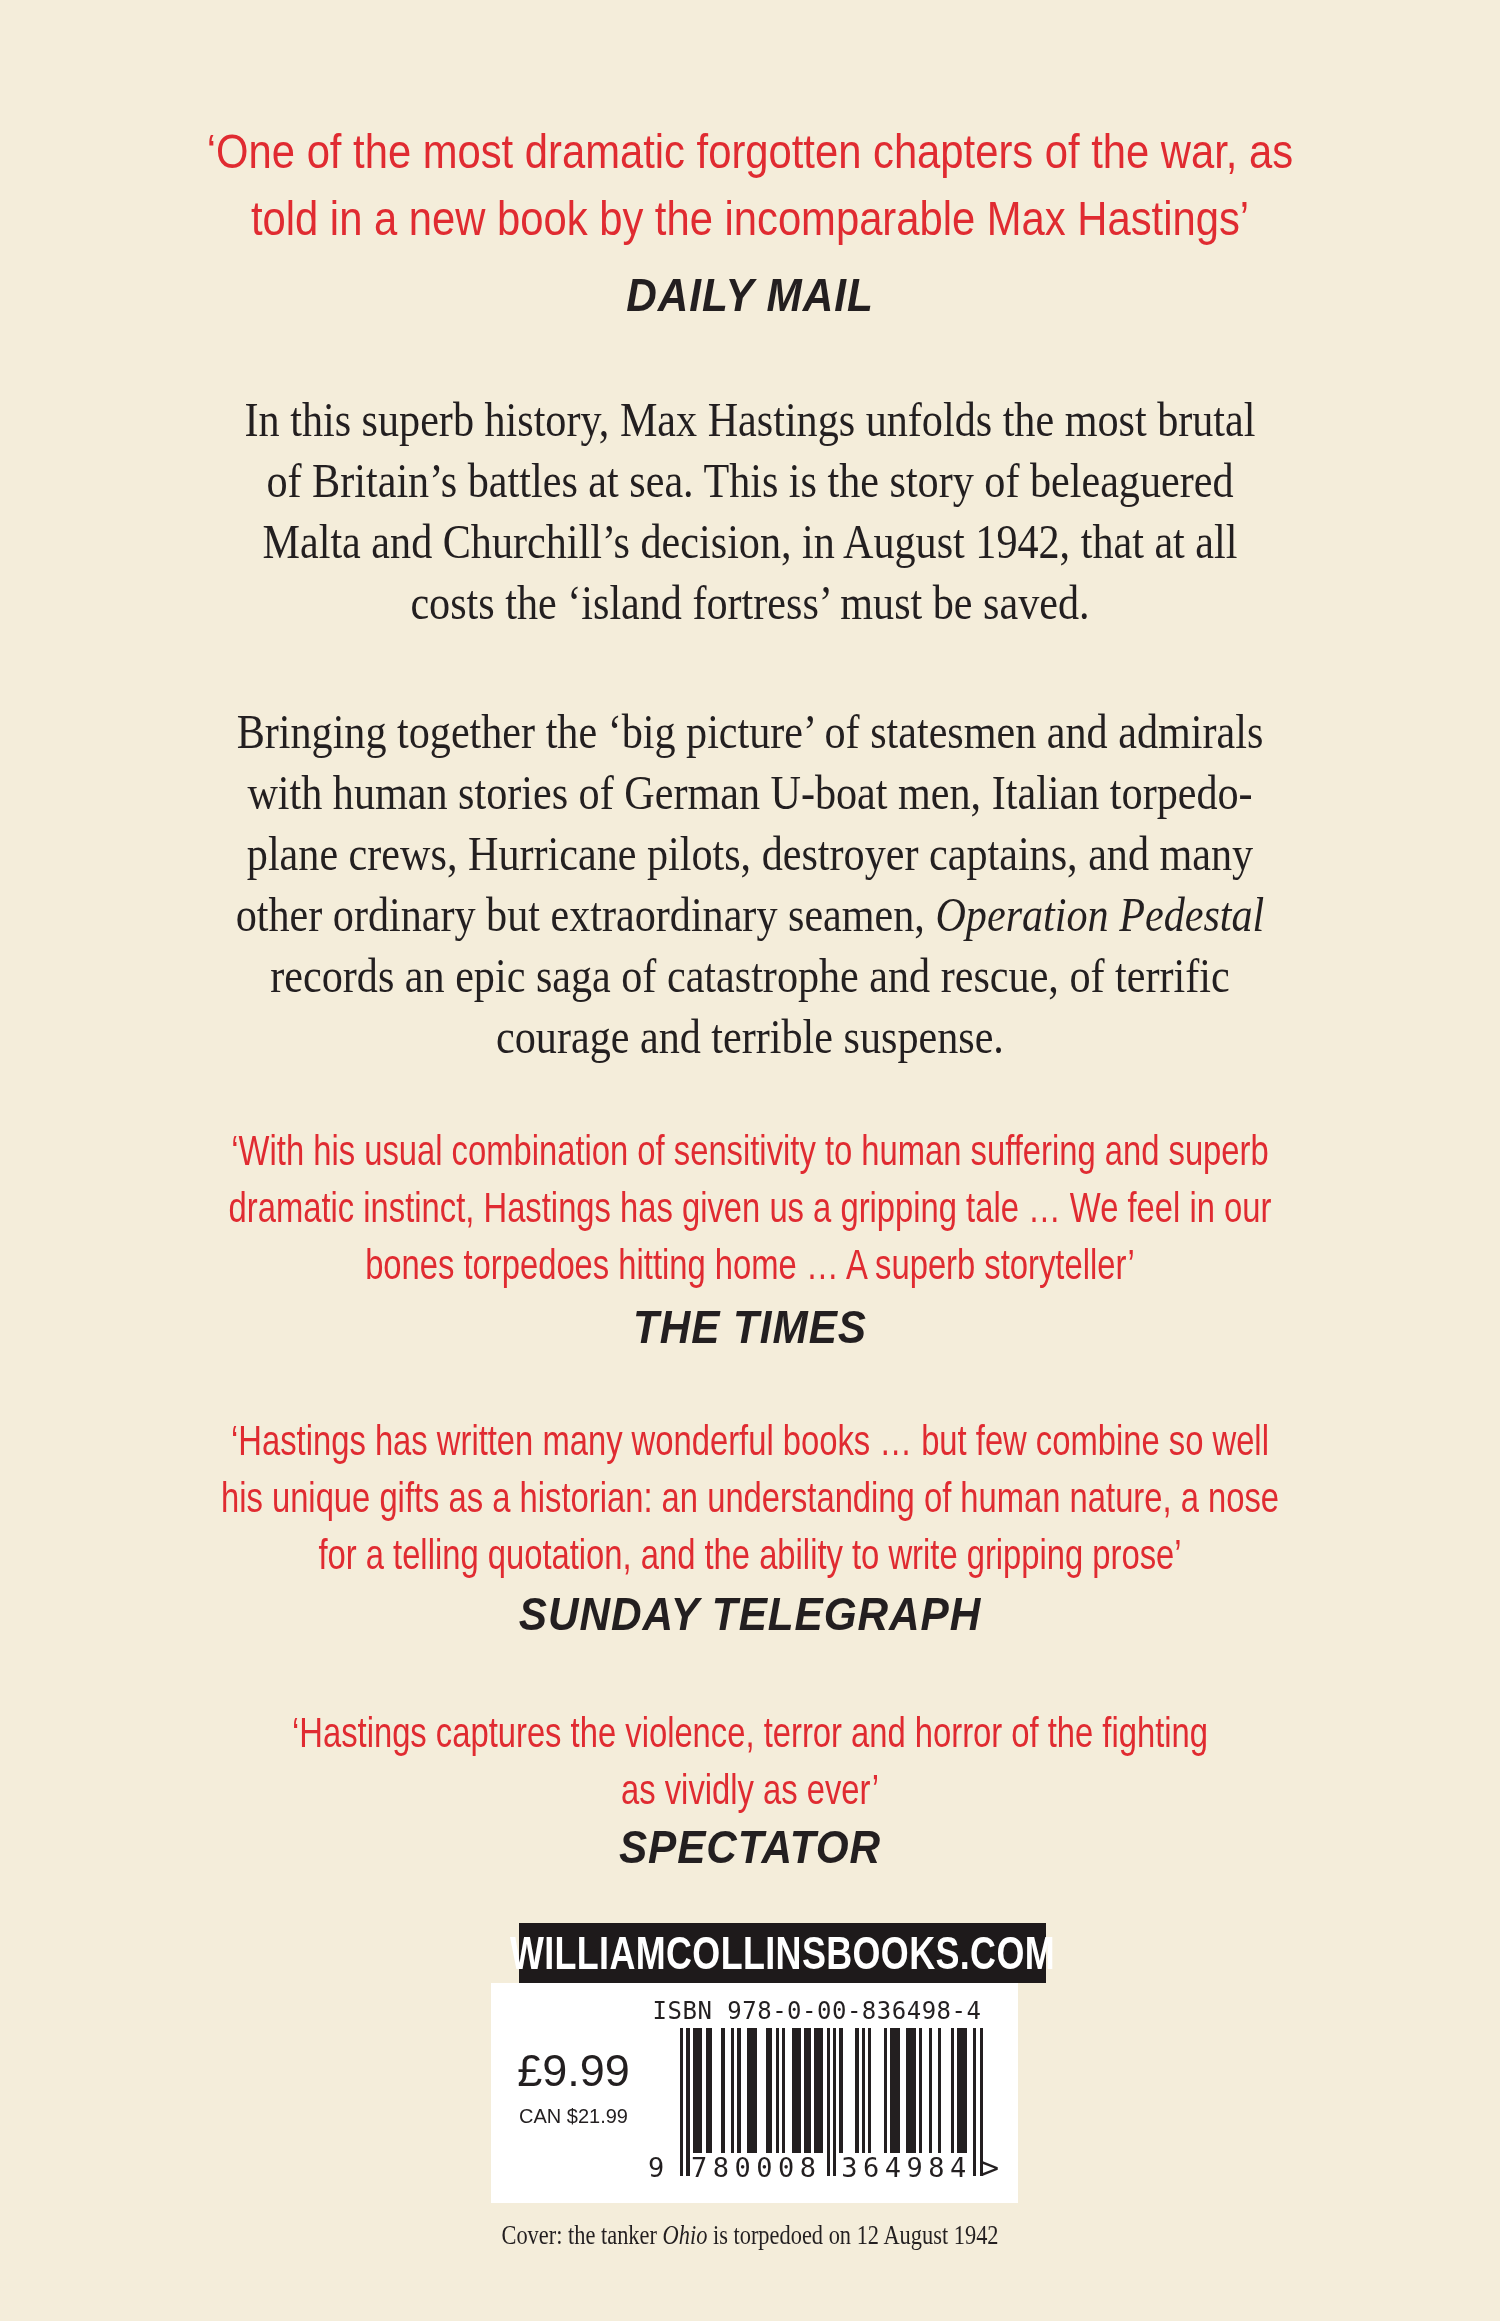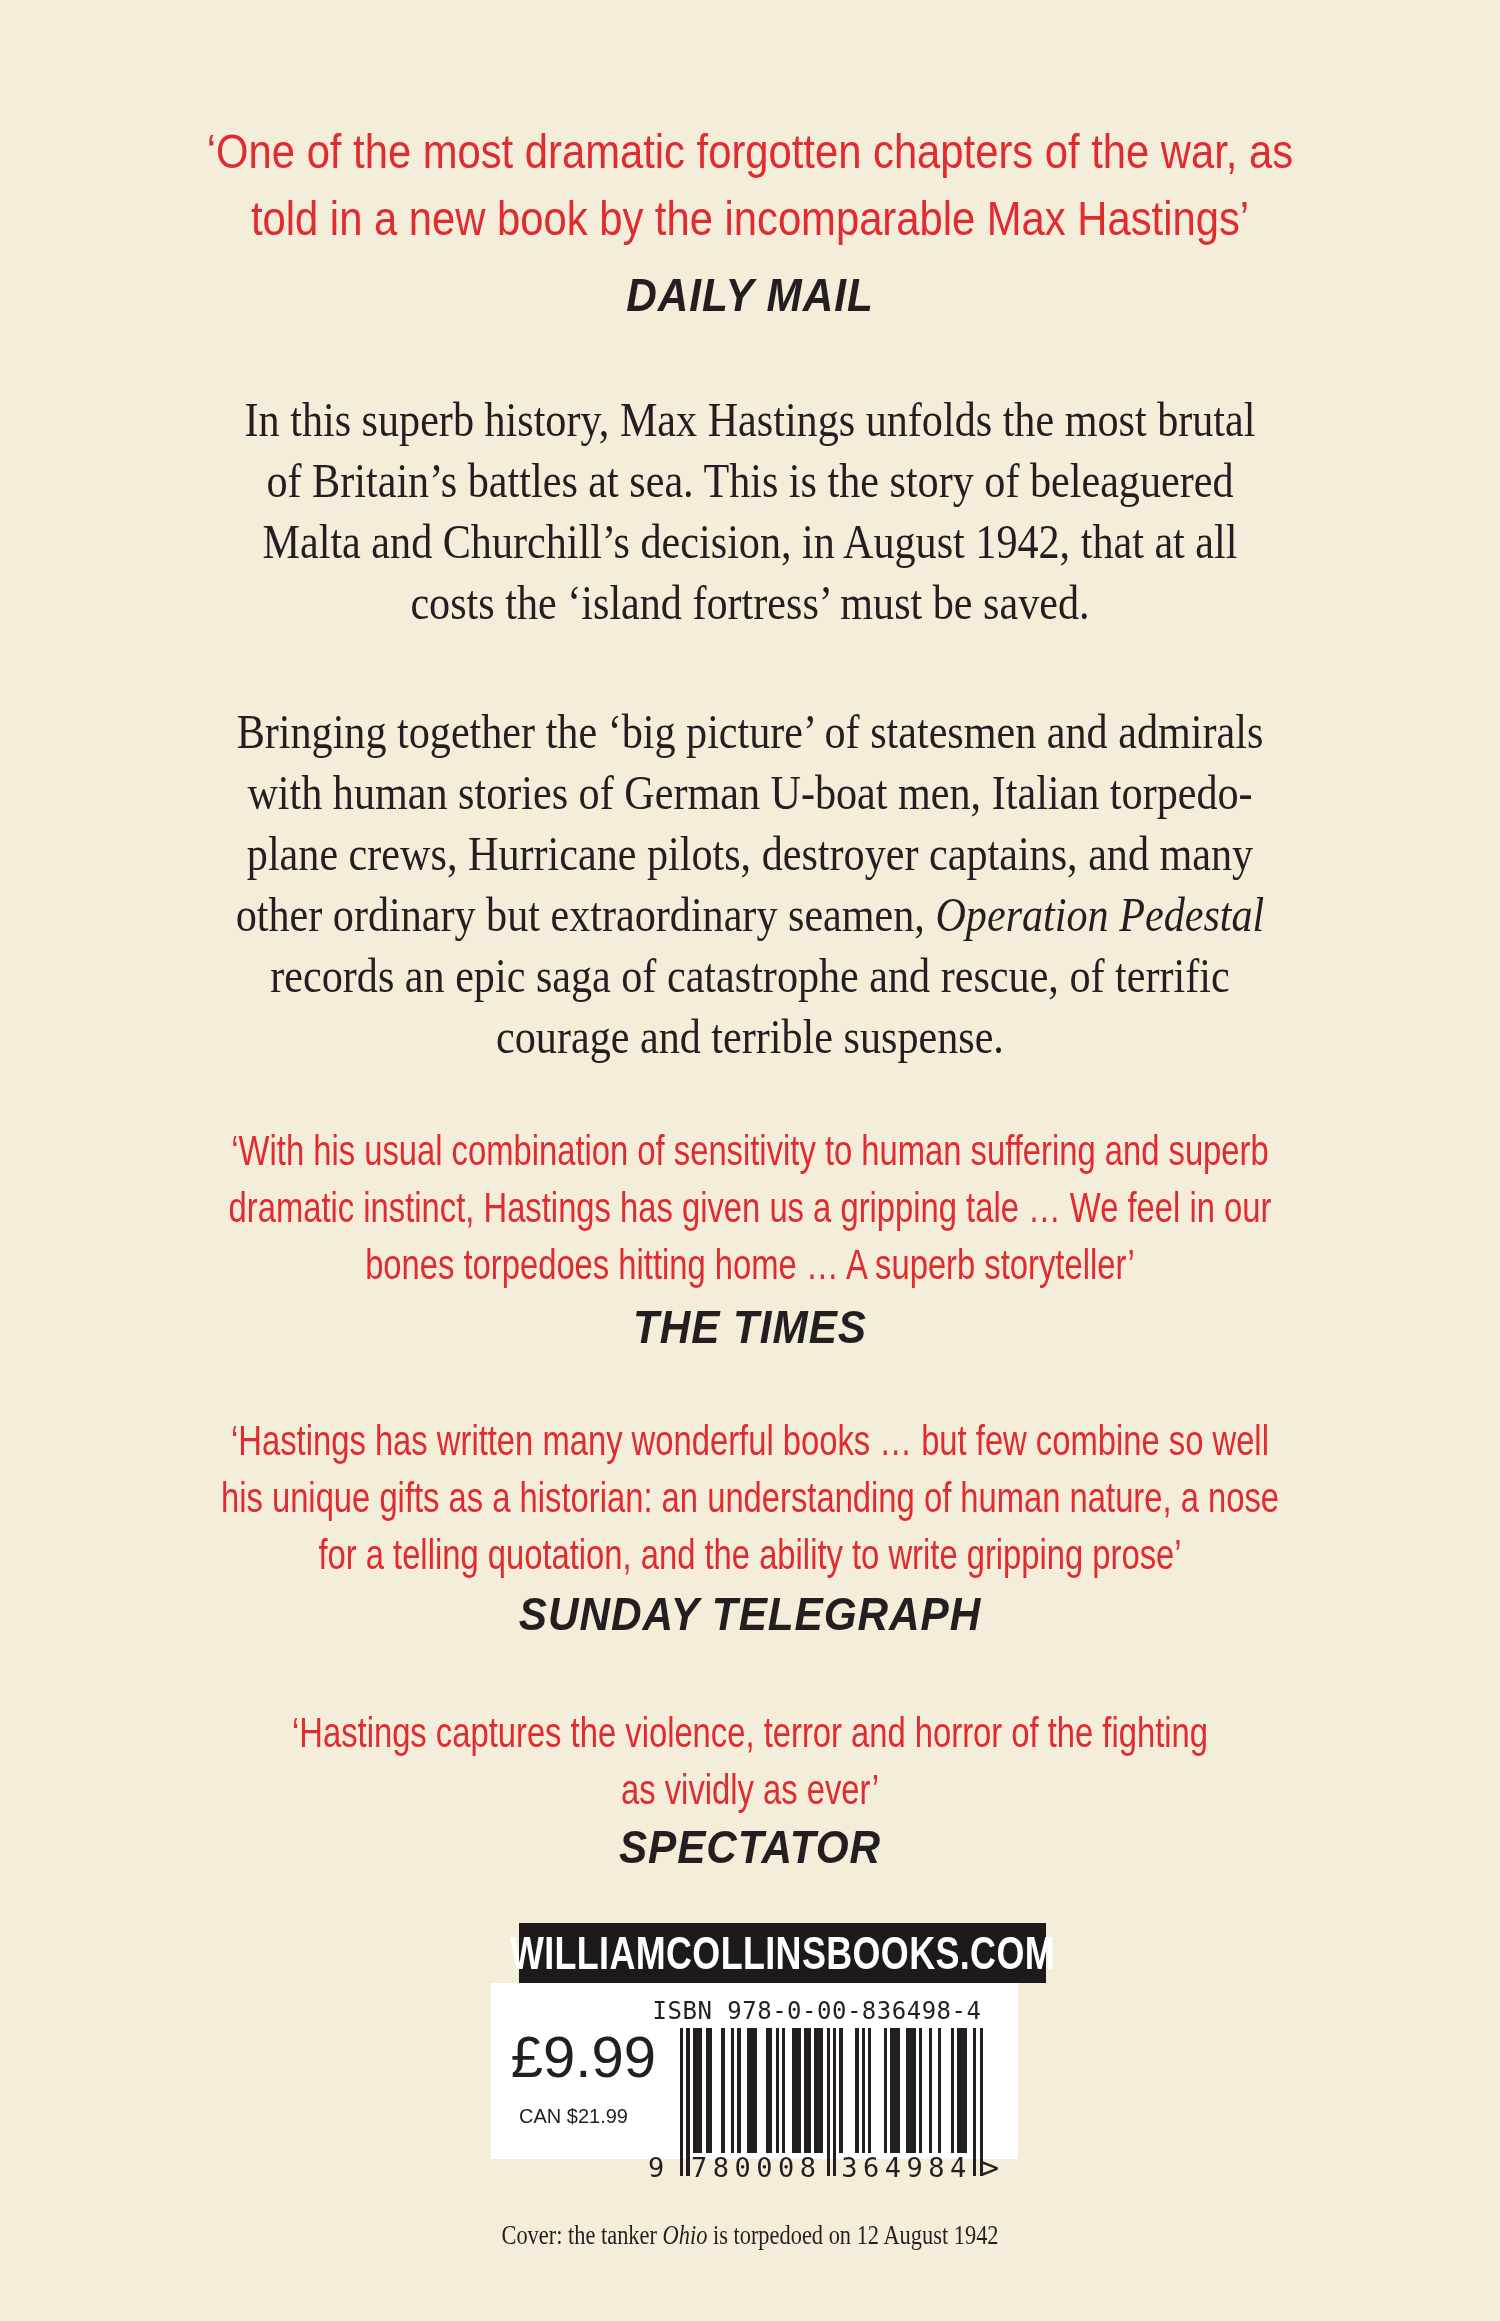--- a/index.html
+++ b/index.html
@@ -42,31 +42,31 @@
     position:absolute;left:519px;top:1923px;width:527px;height:60px;
     background:var(--bar);display:flex;align-items:center;justify-content:center;
   }
   #site-bar span{
     color:#ffffff;font-weight:700;font-size:46px;letter-spacing:.5px;
     transform:scaleX(.78);transform-origin:center;white-space:nowrap;
     font-family:"Liberation Sans",sans-serif;
   }
   
   #panel{
-    position:absolute;left:491px;top:1983px;width:527px;height:176px;
+    position:absolute;left:491px;top:1983px;width:527px;height:220px;
     background:#ffffff;
   }
   #isbn{
     position:absolute;left:161px;top:14px;width:330px;
     font-family:"DejaVu Sans Mono",monospace;font-size:24px;letter-spacing:.5px;
     text-align:center;white-space:nowrap;color:var(--ink);
   }
   #price-gbp{
-    position:absolute;left:0;top:48px;width:165px;text-align:right;
-    font-size:58px;line-height:52px;font-family:"Liberation Sans",sans-serif;color:var(--ink);
+    position:absolute;left:0;top:62px;width:165px;text-align:center;
+    font-size:45px;line-height:52px;font-family:"Liberation Sans",sans-serif;color:var(--ink);
   }
   #price-can{
     position:absolute;left:0;top:116px;width:165px;text-align:center;
     font-size:20px;line-height:34px;font-family:"Liberation Sans",sans-serif;color:var(--ink);
   }
   #bcwrap{position:absolute;left:189px;top:45px;width:303px;height:155px;}
   #bars{display:flex;width:303px;height:148px;align-items:flex-start;}
   #bars i{flex:1 0 auto;display:block;height:125px;}
   #bars i.on{background:var(--ink);}
   #bars i.on.guard{height:148px;}

